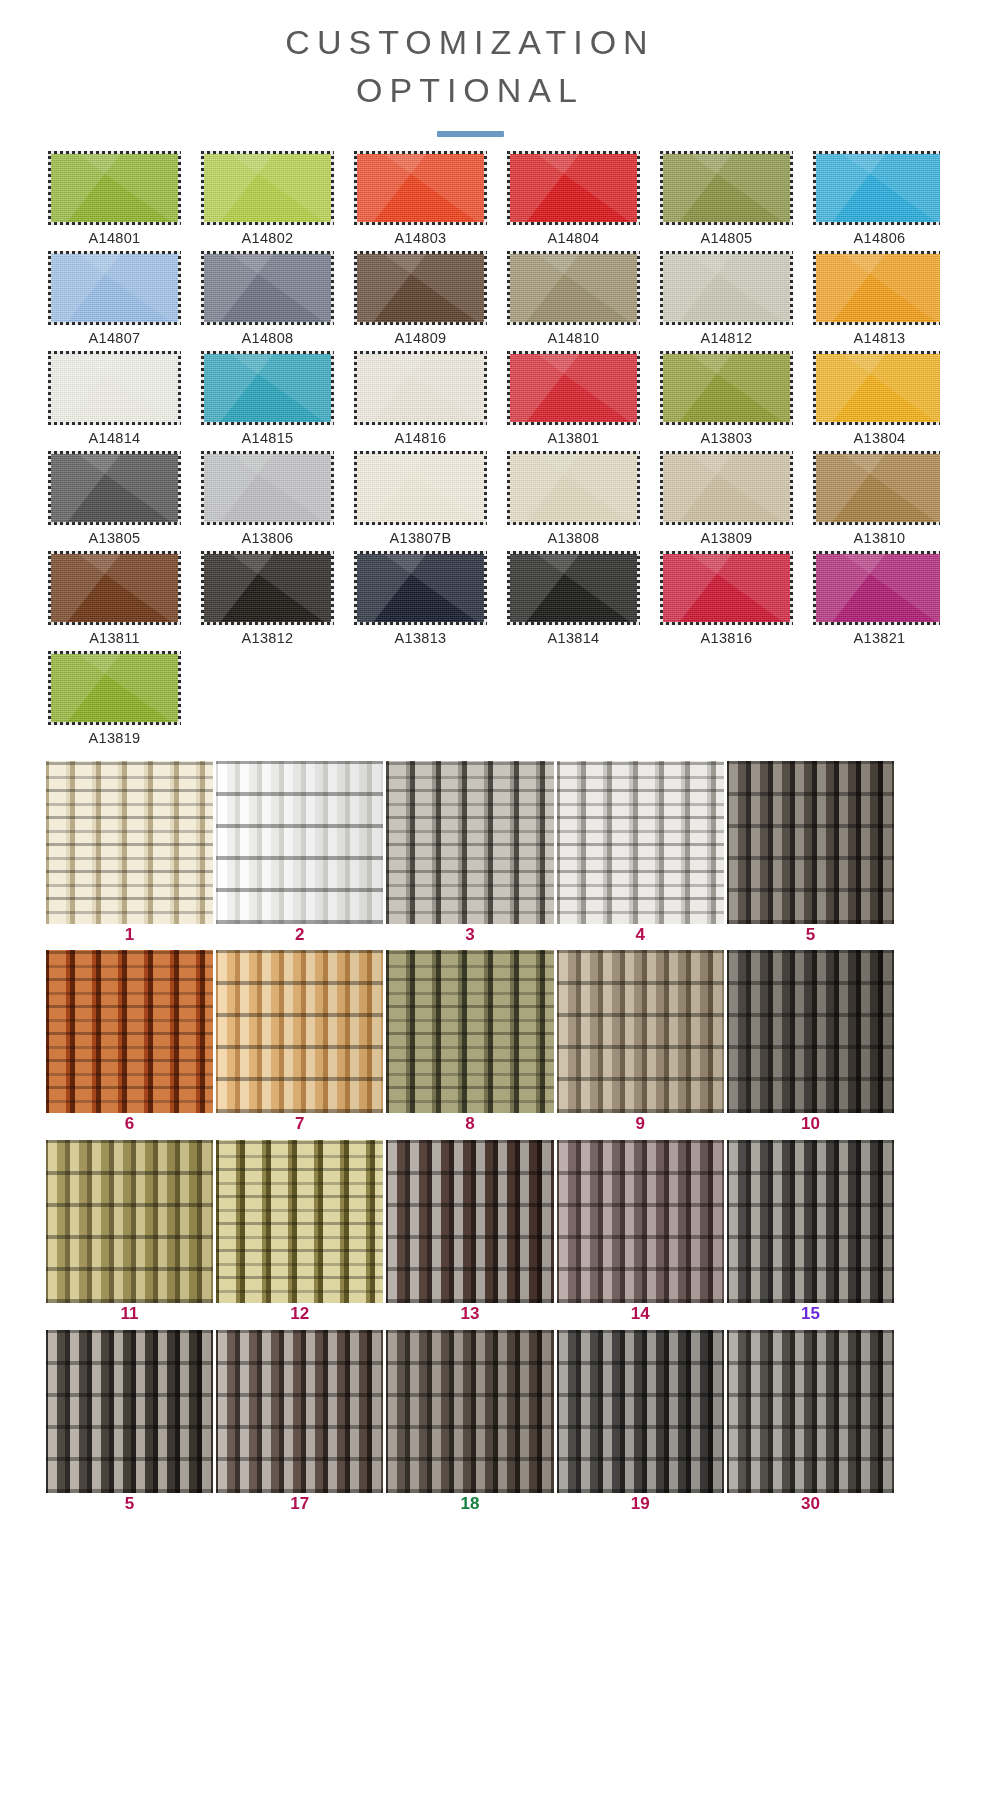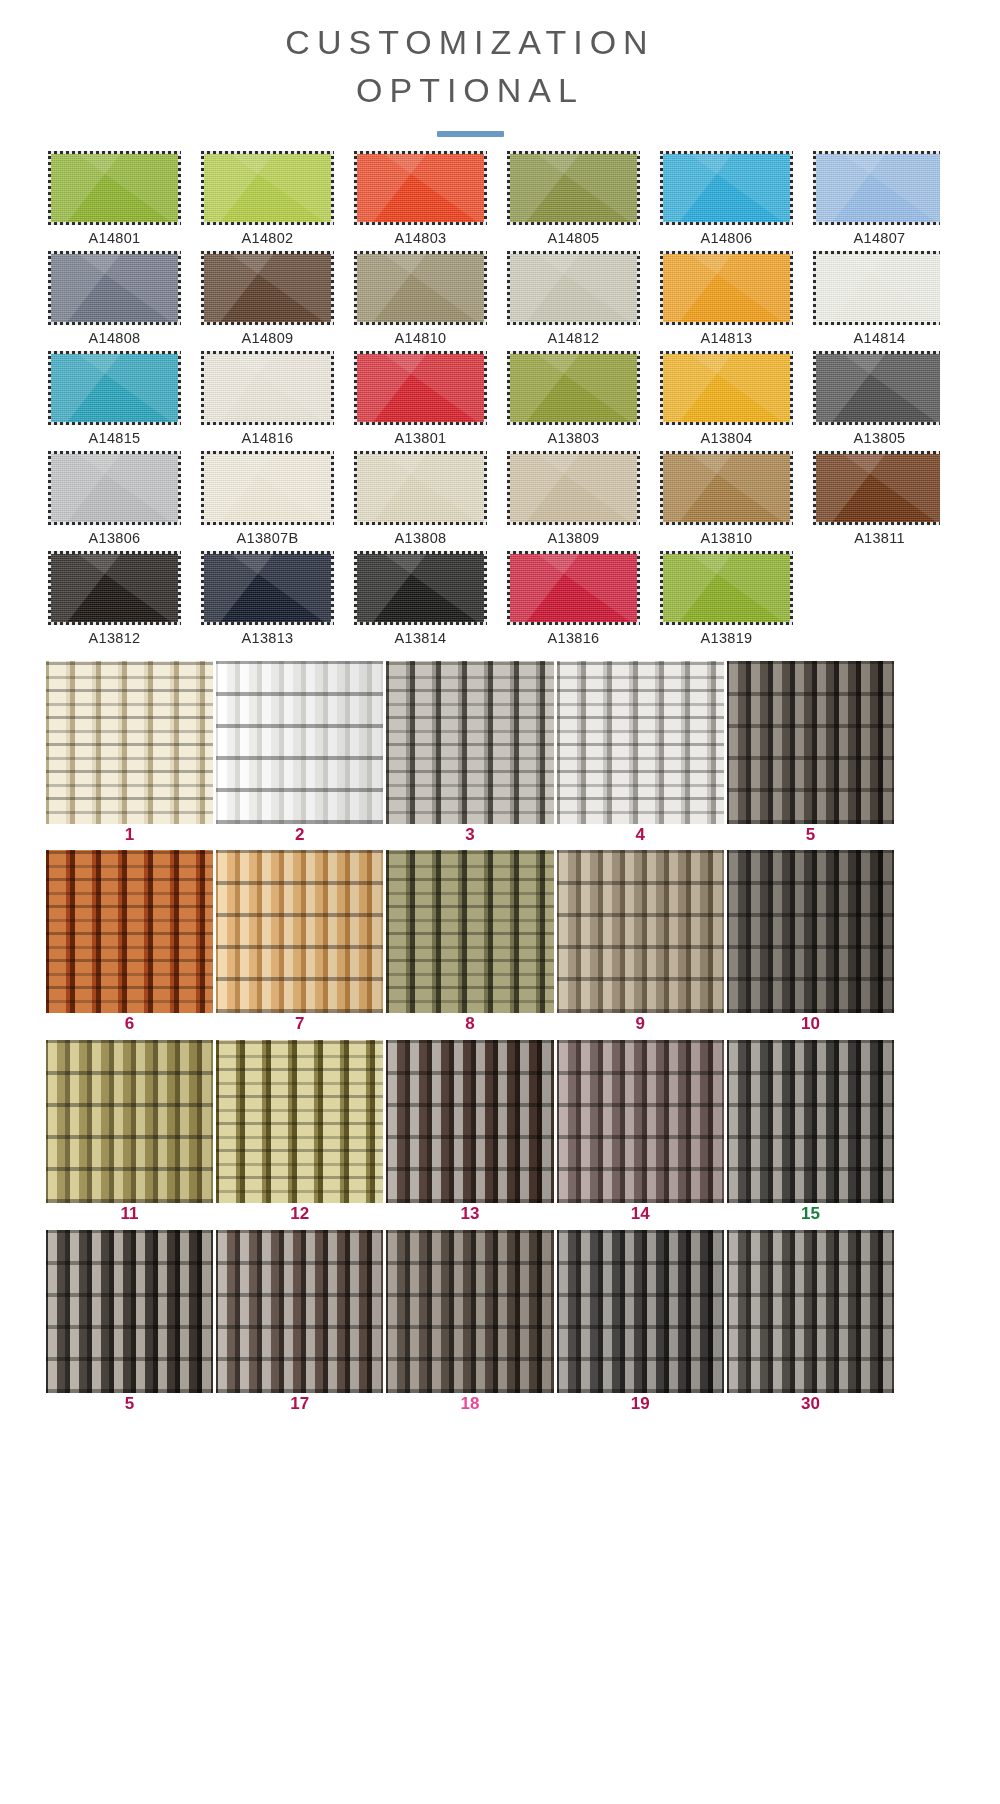--- a/index.html
+++ b/index.html
@@ -155,20 +155,26 @@
         <div class="swatch-label">A14802</div>
       </div>
       <div class="fabric-cell">
         <div class="swatch-outer">
           <div class="swatch" style="background: rgb(240, 65, 28);"></div>
         </div>
         <div class="swatch-label">A14803</div>
       </div>
       <div class="fabric-cell">
         <div class="swatch-outer">
+          <div class="swatch" style="background: rgb(220, 20, 24);"></div>
+        </div>
+        <div class="swatch-label">A14804</div>
+      </div>
+      <div class="fabric-cell">
+        <div class="swatch-outer">
           <div class="swatch" style="background: rgb(138, 148, 66);"></div>
         </div>
         <div class="swatch-label">A14805</div>
       </div>
       <div class="fabric-cell">
         <div class="swatch-outer">
           <div class="swatch" style="background: rgb(41, 174, 222);"></div>
         </div>
         <div class="swatch-label">A14806</div>
       </div>
@@ -302,20 +308,26 @@
         <div class="swatch-outer">
           <div class="swatch" style="background: rgb(21, 21, 19);"></div>
         </div>
         <div class="swatch-label">A13814</div>
       </div>
       <div class="fabric-cell">
         <div class="swatch-outer">
           <div class="swatch" style="background: rgb(207, 20, 50);"></div>
         </div>
         <div class="swatch-label">A13816</div>
+      </div>
+      <div class="fabric-cell">
+        <div class="swatch-outer">
+          <div class="swatch" style="background: rgb(174, 26, 114);"></div>
+        </div>
+        <div class="swatch-label">A13821</div>
       </div>
       <div class="fabric-cell">
         <div class="swatch-outer">
           <div class="swatch" style="background: rgb(138, 176, 35);"></div>
         </div>
         <div class="swatch-label">A13819</div>
       </div>
     </div>
 
   <div class="rattan-grid">
@@ -430,21 +442,21 @@
           </div>
         </div>
         <div class="rattan-num" style="color: rgb(179, 14, 80);">14</div>
       </div>
       <div class="rattan-cell">
         <div class="rattan-img" style="background: rgb(60, 58, 55);">
           <div class="weave-v" style="background: repeating-linear-gradient(90deg, rgb(24, 22, 20) 0px, rgb(24, 22, 20) 2px, rgb(166, 162, 154) 2px, rgb(166, 162, 154) 11px, rgb(60, 58, 55) 11px, rgb(60, 58, 55) 19px, rgb(24, 22, 20) 19px, rgb(24, 22, 20) 22px), repeating-linear-gradient(0deg, rgba(0, 0, 0, 0.4) 0px, rgba(0, 0, 0, 0.4) 4px, rgba(255, 255, 255, 0.06) 4px, rgba(255, 255, 255, 0.06) 30px);">
             <div style="position: absolute; inset: 0px; background: repeating-linear-gradient(0deg, rgba(0, 0, 0, 0.35) 0px, rgba(0, 0, 0, 0.35) 4px, rgba(0, 0, 0, 0) 4px, rgba(0, 0, 0, 0) 32px), linear-gradient(90deg, rgba(255, 255, 255, 0.1), rgba(0, 0, 0, 0.1));"></div>
           </div>
         </div>
-        <div class="rattan-num" style="color: #15803d;">15</div>
+        <div class="rattan-num" style="color: #6d28d9;">15</div>
       </div>
       <div class="rattan-cell">
         <div class="rattan-img" style="background: rgb(62, 55, 48);">
           <div class="weave-v" style="background: repeating-linear-gradient(90deg, rgb(26, 22, 19) 0px, rgb(26, 22, 19) 2px, rgb(182, 174, 164) 2px, rgb(182, 174, 164) 11px, rgb(62, 55, 48) 11px, rgb(62, 55, 48) 19px, rgb(26, 22, 19) 19px, rgb(26, 22, 19) 22px), repeating-linear-gradient(0deg, rgba(0, 0, 0, 0.4) 0px, rgba(0, 0, 0, 0.4) 4px, rgba(255, 255, 255, 0.06) 4px, rgba(255, 255, 255, 0.06) 30px);">
             <div style="position: absolute; inset: 0px; background: repeating-linear-gradient(0deg, rgba(0, 0, 0, 0.35) 0px, rgba(0, 0, 0, 0.35) 4px, rgba(0, 0, 0, 0) 4px, rgba(0, 0, 0, 0) 32px), linear-gradient(90deg, rgba(255, 255, 255, 0.1), rgba(0, 0, 0, 0.1));"></div>
           </div>
         </div>
         <div class="rattan-num" style="color: rgb(179, 14, 80);">5</div>
       </div>
       <div class="rattan-cell">
@@ -454,21 +466,21 @@
           </div>
         </div>
         <div class="rattan-num" style="color: rgb(179, 14, 80);">17</div>
       </div>
       <div class="rattan-cell">
         <div class="rattan-img" style="background: rgb(79, 68, 59);">
           <div class="weave-v" style="background: repeating-linear-gradient(90deg, rgb(34, 27, 21) 0px, rgb(34, 27, 21) 2px, rgb(159, 150, 140) 2px, rgb(159, 150, 140) 11px, rgb(79, 68, 59) 11px, rgb(79, 68, 59) 19px, rgb(34, 27, 21) 19px, rgb(34, 27, 21) 22px), repeating-linear-gradient(0deg, rgba(0, 0, 0, 0.4) 0px, rgba(0, 0, 0, 0.4) 4px, rgba(255, 255, 255, 0.06) 4px, rgba(255, 255, 255, 0.06) 30px);">
             <div style="position: absolute; inset: 0px; background: repeating-linear-gradient(0deg, rgba(0, 0, 0, 0.35) 0px, rgba(0, 0, 0, 0.35) 4px, rgba(0, 0, 0, 0) 4px, rgba(0, 0, 0, 0) 32px), linear-gradient(90deg, rgba(255, 255, 255, 0.1), rgba(0, 0, 0, 0.1));"></div>
           </div>
         </div>
-        <div class="rattan-num" style="color: #ec4899;">18</div>
+        <div class="rattan-num" style="color: #15803d;">18</div>
       </div>
       <div class="rattan-cell">
         <div class="rattan-img" style="background: rgb(59, 58, 56);">
           <div class="weave-v" style="background: repeating-linear-gradient(90deg, rgb(23, 22, 21) 0px, rgb(23, 22, 21) 2px, rgb(161, 158, 153) 2px, rgb(161, 158, 153) 11px, rgb(59, 58, 56) 11px, rgb(59, 58, 56) 19px, rgb(23, 22, 21) 19px, rgb(23, 22, 21) 22px), repeating-linear-gradient(0deg, rgba(0, 0, 0, 0.4) 0px, rgba(0, 0, 0, 0.4) 4px, rgba(255, 255, 255, 0.06) 4px, rgba(255, 255, 255, 0.06) 30px);">
             <div style="position: absolute; inset: 0px; background: repeating-linear-gradient(0deg, rgba(0, 0, 0, 0.35) 0px, rgba(0, 0, 0, 0.35) 4px, rgba(0, 0, 0, 0) 4px, rgba(0, 0, 0, 0) 32px), linear-gradient(90deg, rgba(255, 255, 255, 0.1), rgba(0, 0, 0, 0.1));"></div>
           </div>
         </div>
         <div class="rattan-num" style="color: rgb(179, 14, 80);">19</div>
       </div>
       <div class="rattan-cell">

